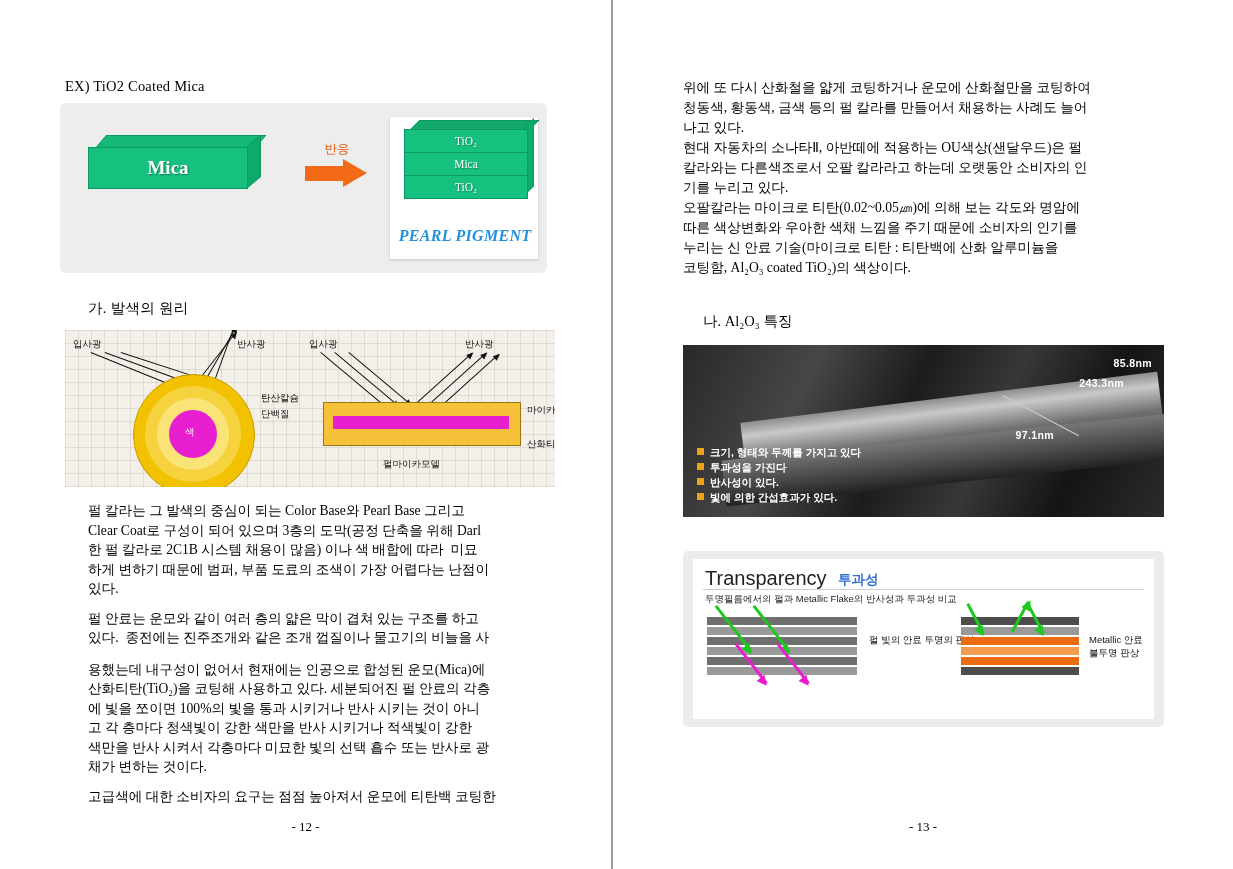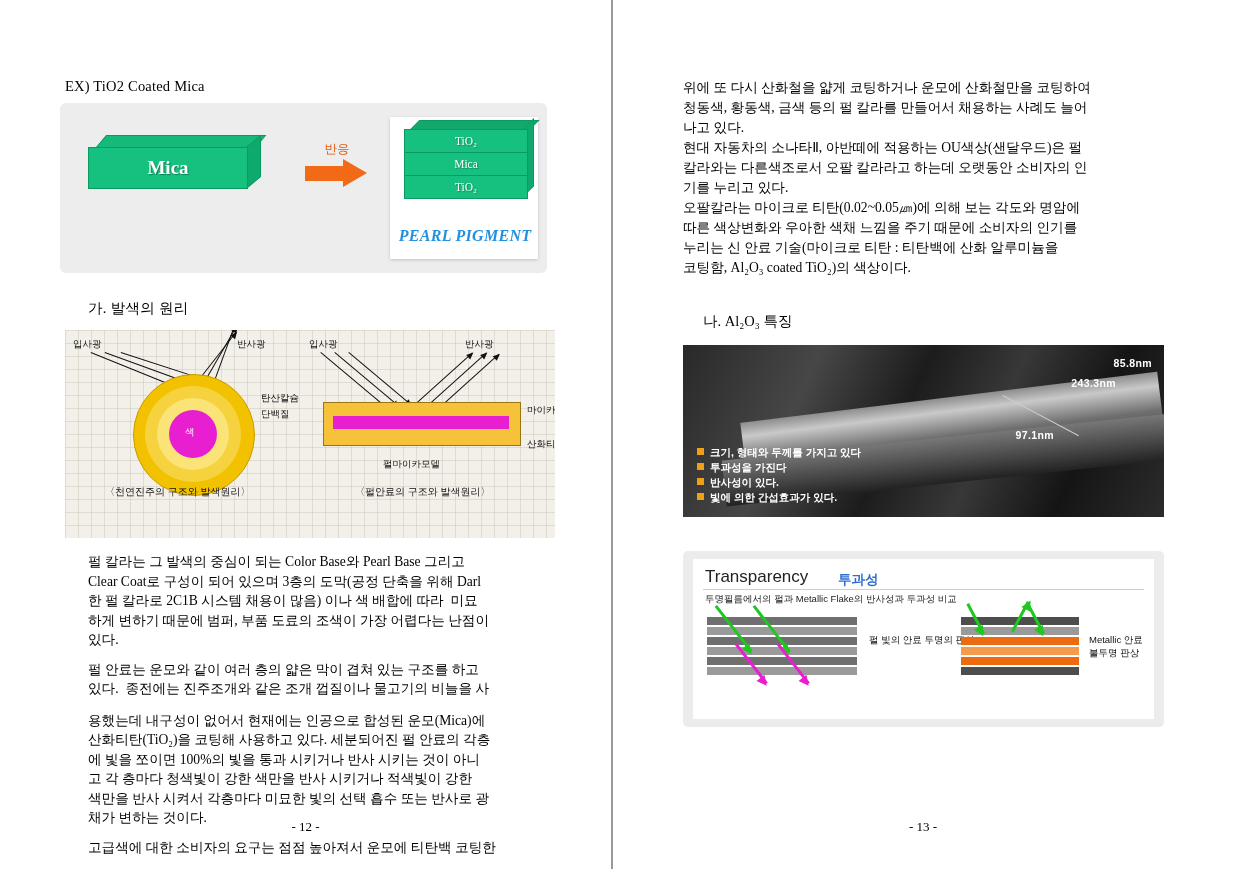--- a/index.html
+++ b/index.html
@@ -180,21 +180,21 @@
   
   .sec-head {
     font-size: 14.5px;
     margin: 26px 0 12px 28px;
     letter-spacing: .3px;
   }
 
   
   .fig2 {
     width: 490px;
-    height: 208px;
+    height: 157px;
     background: #f3f0ea;
     position: relative;
     margin-left: 5px;
     overflow: hidden;
   }
   .fig2 .grid {
     position: absolute; inset: 0;
     background-image:
       linear-gradient(to right, rgba(200,195,180,.45) 1px, transparent 1px),
       linear-gradient(to bottom, rgba(200,195,180,.45) 1px, transparent 1px);
@@ -357,21 +357,21 @@
   .fig4 .card {
     position: absolute;
     left: 10px; top: 8px;
     width: 461px; height: 160px;
     background: #fff;
   }
   .t-title {
     position: absolute;
     left: 12px; top: 8px;
     font-family: "Liberation Sans", sans-serif;
-    font-size: 17px;
+    font-size: 20px;
     color: #222;
   }
   .t-title-ko {
     position: absolute;
     left: 145px; top: 12px;
     font-family: "Liberation Sans", sans-serif;
     font-size: 13.5px;
     color: #2f6fd0;
     font-weight: bold;
   }
@@ -557,21 +557,21 @@
 코팅함, Al₂O₃ coated TiO₂)의 색상이다.</div>
 
     <div class="rhead">나. Al₂O₃ 특징</div>
 
     <div class="fig3">
       <div class="sem-surface"></div>
       <div class="sem-band"></div>
       <div class="sem-band2"></div>
 
       <div class="sem-lbl" style="right:12px; top:12px;">85.8nm</div>
-      <div class="sem-lbl" style="right:48px; top:32px;text-align:right;">243.3nm</div>
+      <div class="sem-lbl" style="right:40px; top:32px;text-align:right;">243.3nm</div>
       <div class="sem-lbl" style="right:110px; top:84px;">97.1nm</div>
       <div class="sem-leader" style="left:320px; top:50px; width:86px; transform:rotate(28deg);"></div>
 
       <div class="sem-bullets">
         <div><span class="sq"></span><span>크기, 형태와 두께를 가지고 있다</span></div>
         <div><span class="sq"></span><span>투과성을 가진다</span></div>
         <div><span class="sq"></span><span>반사성이 있다.</span></div>
         <div><span class="sq"></span><span>빛에 의한 간섭효과가 있다.</span></div>
       </div>
     </div>

